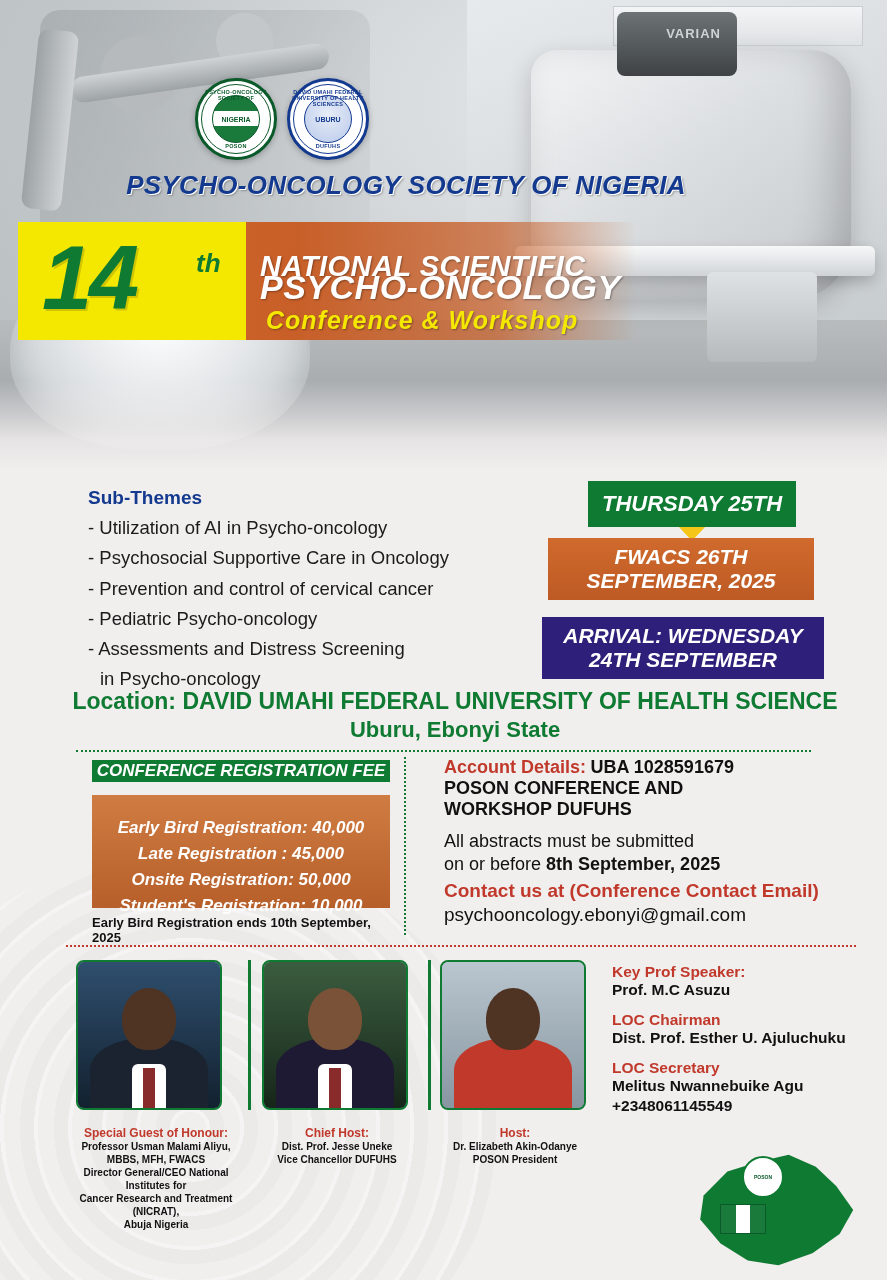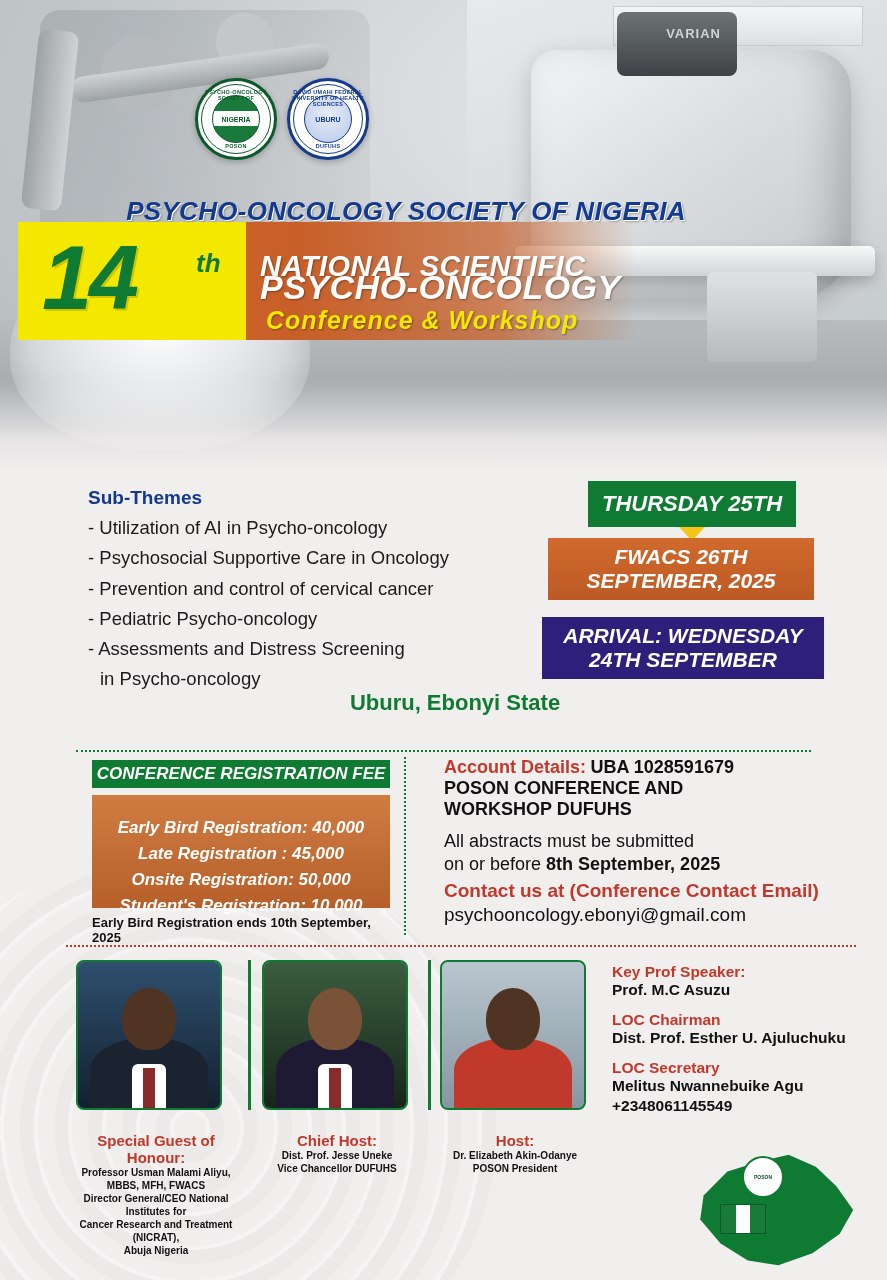--- a/index.html
+++ b/index.html
@@ -146,21 +146,21 @@
   .logo .arc {
     position:absolute; width:100%; text-align:center; font-size:5.5px;
     font-weight:bold; color:#0a5a2a; letter-spacing:.3px;
   }
   .logo.blue .arc { color:#133a8f; }
   .logo .arc.top { top: 8px; }
   .logo .arc.bot { bottom: 8px; }
 
   
   .society-title {
-    position: absolute; left: 0; top: 196px; width: 812px;
+    position: absolute; left: 0; top: 170px; width: 812px;
     text-align: center; z-index: 6;
     font-size: 26px; font-weight: bold; font-style: italic;
     color: #133a8f;
     letter-spacing: .3px;
     text-shadow: 1px 1px 0 #ffffff, 2px 2px 2px rgba(0,0,0,.25);
   }
 
   .banner {
     position: absolute; left: 18px; top: 222px; width: 618px; height: 118px;
     background: linear-gradient(90deg, #d46a2e 0%, #c85f28 45%, rgba(200,95,40,.72) 78%, rgba(200,95,40,0) 100%);
@@ -268,21 +268,21 @@
   .location .line1 { font-size: 23px; color: #0f7a32; font-weight: bold; }
   .location .line1 .lbl { color: #0f7a32; }
   .location .line2 { font-size: 22px; color: #0f7a32; font-weight: bold; margin-top: 2px; }
   .dotted-rule {
     position: absolute; left: 76px; top: 750px; width: 735px; height: 0;
     border-top: 2px dotted #0f7a32; z-index: 6;
   }
 
   
   .fee-header {
-    position: absolute; left: 92px; top: 760px; width: 298px; height: 28px;
+    position: absolute; left: 92px; top: 760px; width: 298px; height: 22px;
     background: #0f7a32; color: #ffffff; z-index: 6;
     display: flex; align-items: center; justify-content: center;
     font-size: 17px; font-weight: bold; font-style: italic;
   }
   .fee-body {
     position: absolute; left: 92px; top: 795px; width: 298px; height: 113px;
     background: linear-gradient(180deg, #cf7c42, #b75f2a); z-index: 6;
     padding-top: 20px;
   }
   .fee-body .row {
@@ -348,21 +348,21 @@
   .photo .torso.red { background:#c0392b; }
   .photo .shirt {
     position:absolute; left:50%; bottom:0; transform:translateX(-50%);
     width:34px; height:44px; background:#ffffff; border-radius:6px 6px 0 0;
   }
   .photo .tie {
     position:absolute; left:50%; bottom:0; transform:translateX(-50%);
     width:12px; height:40px; background:#8a2b2b;
   }
   .person .role {
-    margin-top: 22px; font-size: 15px; font-weight: bold; color: #c0392b;
+    margin-top: 16px; font-size: 12px; font-weight: bold; color: #c0392b;
   }
   .person .name {
     font-size: 10px; color: #111111; line-height: 1.3; font-weight: bold;
   }
   .person-sep {
     position: absolute; width: 0; height: 150px; border-left: 3px solid #0f7a32; z-index: 6;
   }
 
   
   .roles { position: absolute; left: 612px; top: 963px; width: 265px; z-index: 6; }
@@ -460,20 +460,24 @@
   <div class="date-fri">
     <span>FWACS 26TH</span>
     <span>SEPTEMBER, 2025</span>
   </div>
   <div class="date-arrival">
     <span>ARRIVAL: WEDNESDAY</span>
     <span>24TH SEPTEMBER</span>
   </div>
 
   <div class="location">
+    <div class="line1">
+      <span class="lbl">Location:</span>
+      <span>DAVID UMAHI FEDERAL UNIVERSITY OF HEALTH SCIENCE</span>
+    </div>
     <div class="line2">Uburu, Ebonyi State</div>
   </div>
   <div class="dotted-rule"></div>
 
   <div class="fee-header">CONFERENCE REGISTRATION FEE</div>
   <div class="fee-body">
     <div class="row">Early Bird Registration: 40,000</div>
     <div class="row">Late Registration : 45,000</div>
     <div class="row">Onsite Registration: 50,000</div>
     <div class="row">Student's Registration: 10,000</div>

